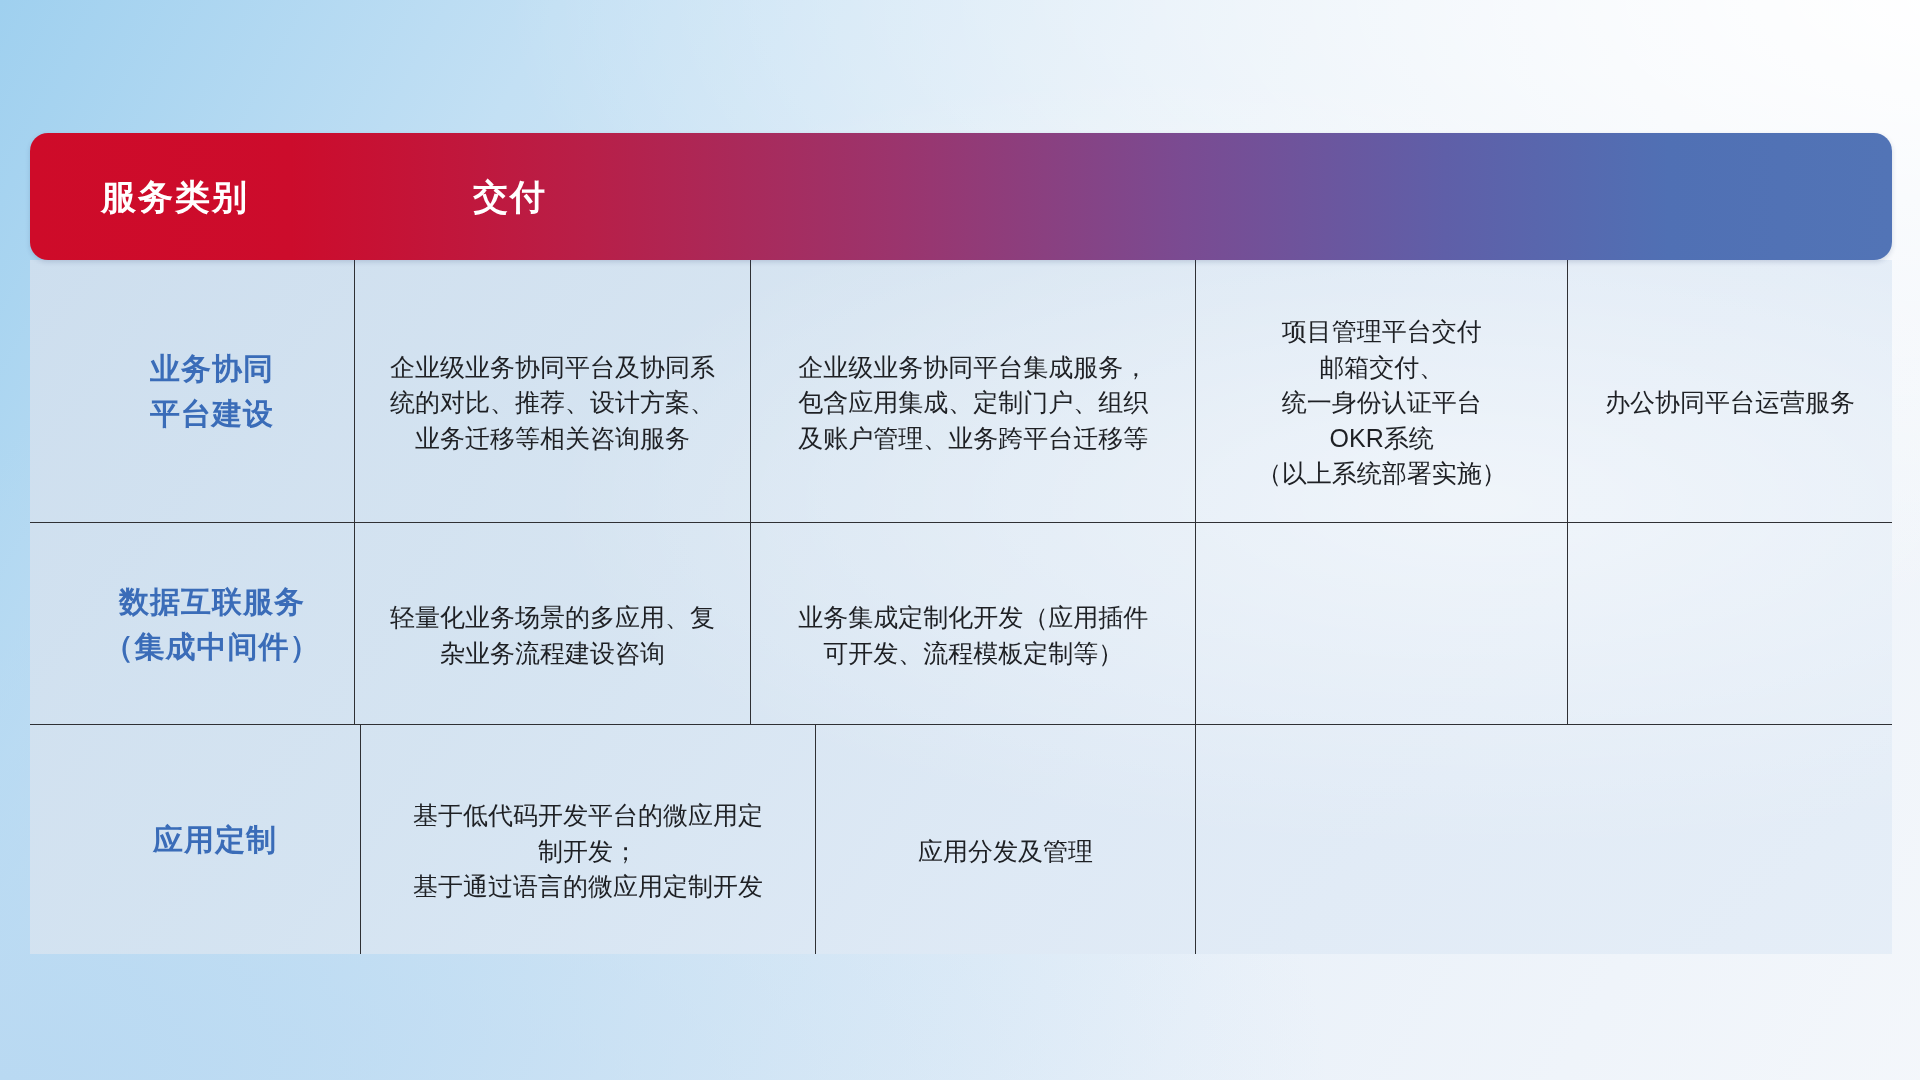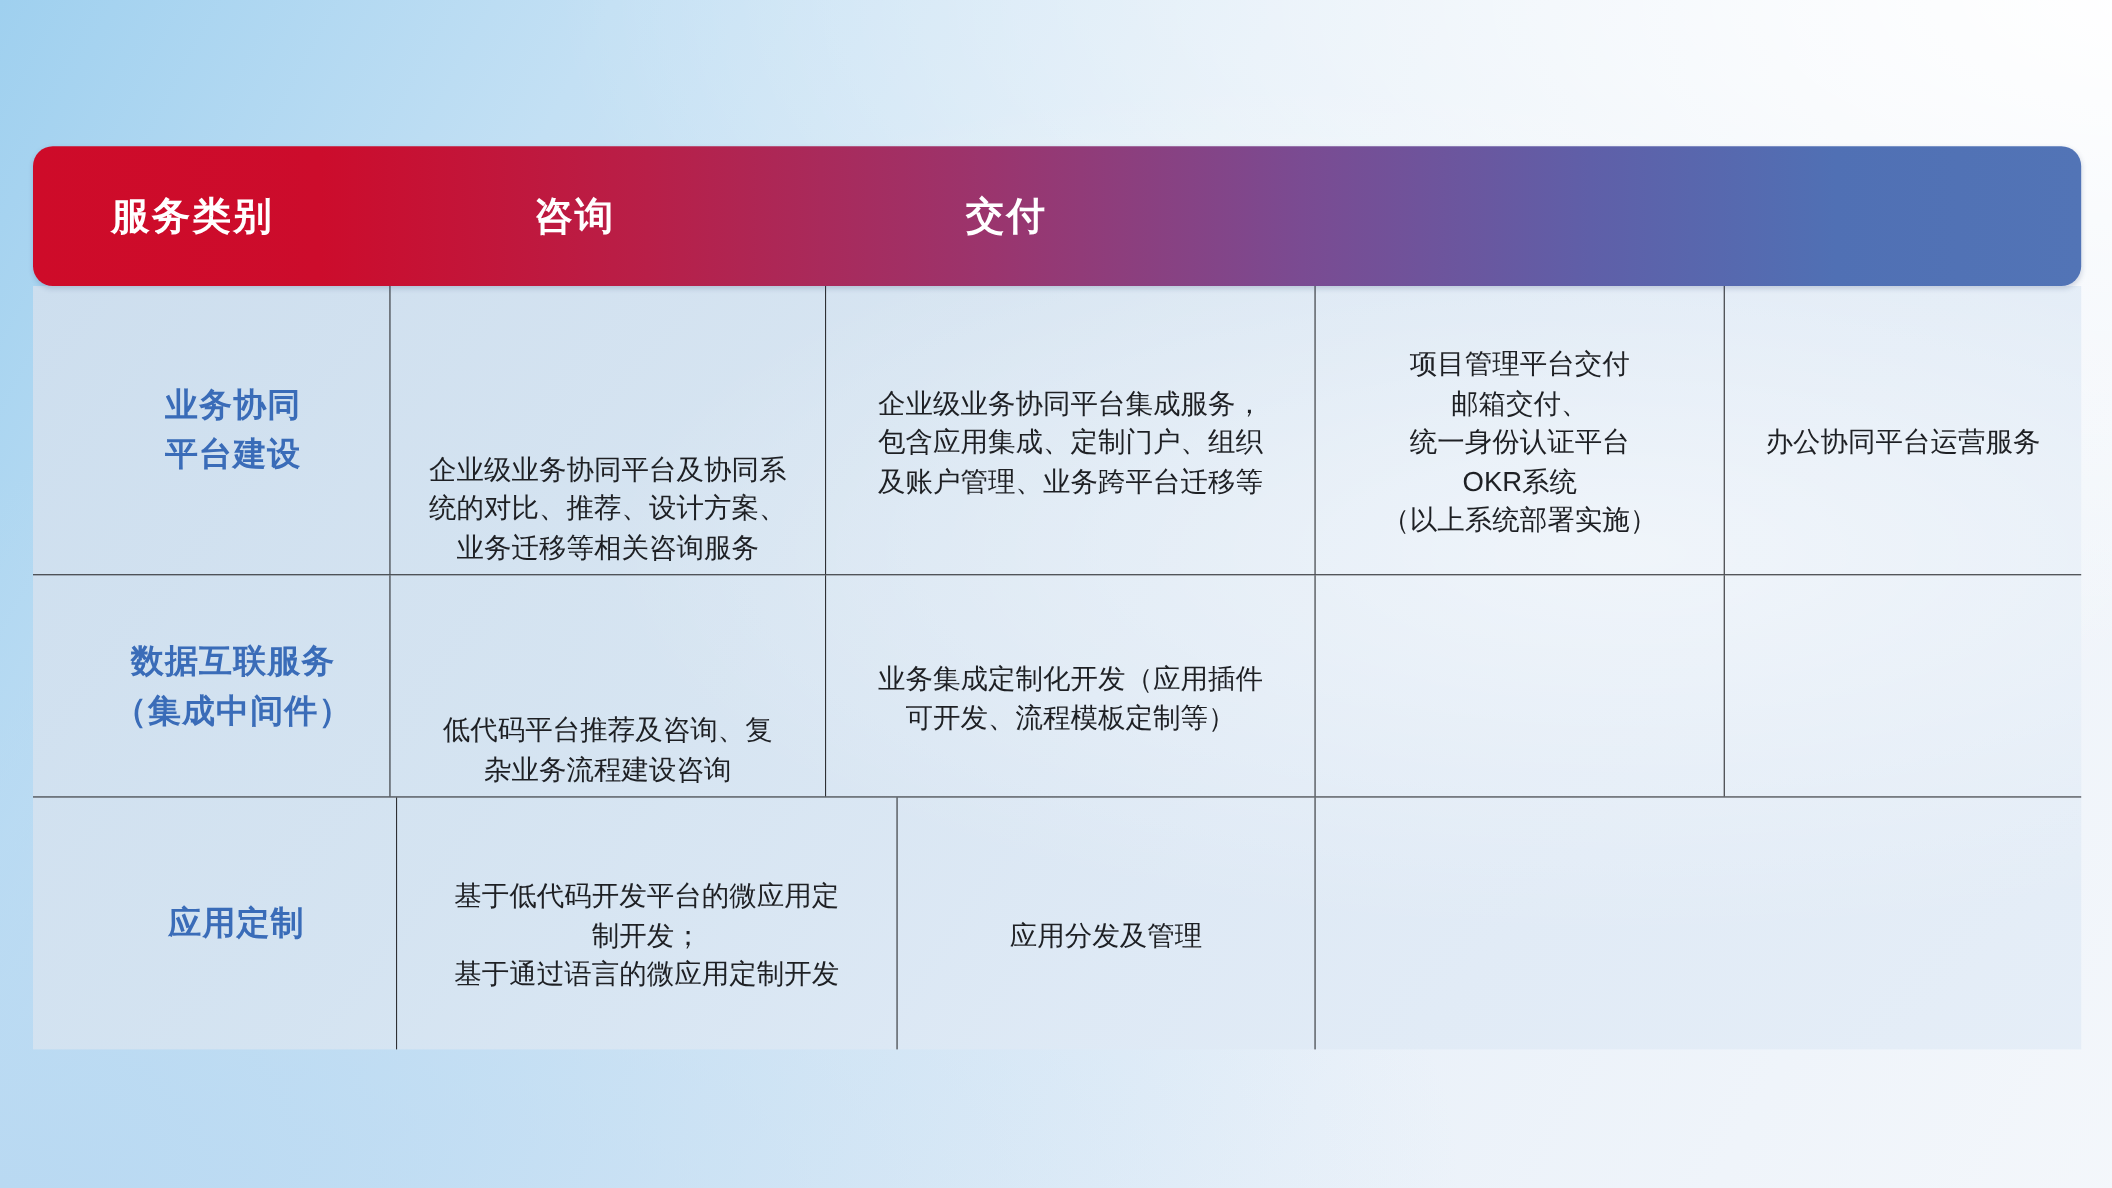--- a/index.html
+++ b/index.html
@@ -117,21 +117,21 @@
     z-index: 1;
   }
   .cell .txt {
     text-align: center;
     white-space: pre-line;
     line-height: 1.42;
   }
 
   
   .c-cat  { width: 290px; margin-left: 40px; }
-  .c-con  { width: 405px; border-left: 1.6px solid #2f3034; align-items: flex-end; }
+  .c-con  { width: 405px; border-left: 1.6px solid #2f3034; }
   .c-dev  { width: 455px; border-left: 1.6px solid #2f3034; }
   .c-del  { width: 380px; border-left: 1.6px solid #2f3034; }
   .c-ops  { width: 332px; border-left: 1.6px solid #2f3034; }
 
   
   .cat-label {
     color: #3a6cb8;
     font-size: 30px;
     font-weight: bold;
     text-align: center;
@@ -161,23 +161,20 @@
 <body>
 
 <div class="page">
 
   <div class="table-wrap">
 
     <div class="thead">
       <div class="hcell h-cat">
         <span class="th">服务类别</span>
       </div>
-      <div class="hcell h-con">
-        <span class="th">咨询</span>
-      </div>
       <div class="hcell h-del">
         <span class="th">交付</span>
       </div>
     </div>
 
     <div class="tbody">
 
       <div class="row r1">
         <div class="cell c-cat">
           <span class="cat-label">业务协同
@@ -204,21 +201,21 @@
           <span class="txt body-text">办公协同平台运营服务</span>
         </div>
       </div>
 
       <div class="row r2">
         <div class="cell c-cat">
           <span class="cat-label">数据互联服务
 （集成中间件）</span>
         </div>
         <div class="cell c-con">
-          <span class="txt body-text">低代码平台推荐及咨询、复
+          <span class="txt body-text">轻量化业务场景的多应用、复
 杂业务流程建设咨询</span>
         </div>
         <div class="cell c-dev">
           <span class="txt body-text">业务集成定制化开发（应用插件
 可开发、流程模板定制等）</span>
         </div>
         <div class="cell c-del">
           <span class="txt body-text"></span>
         </div>
         <div class="cell c-ops">

